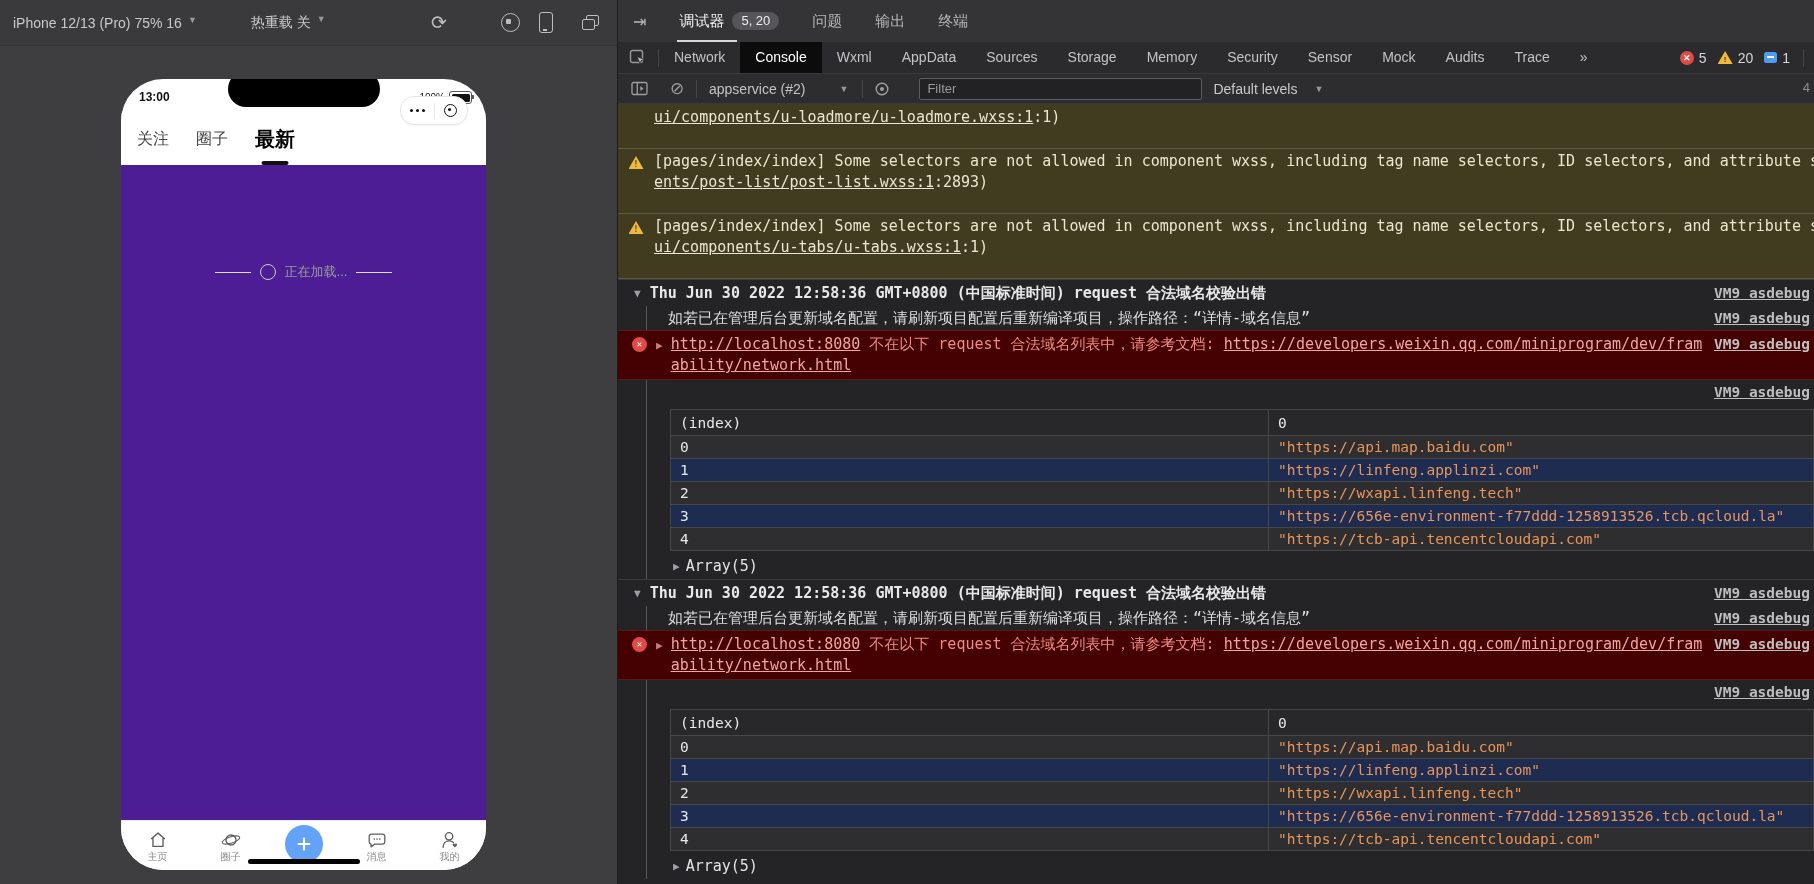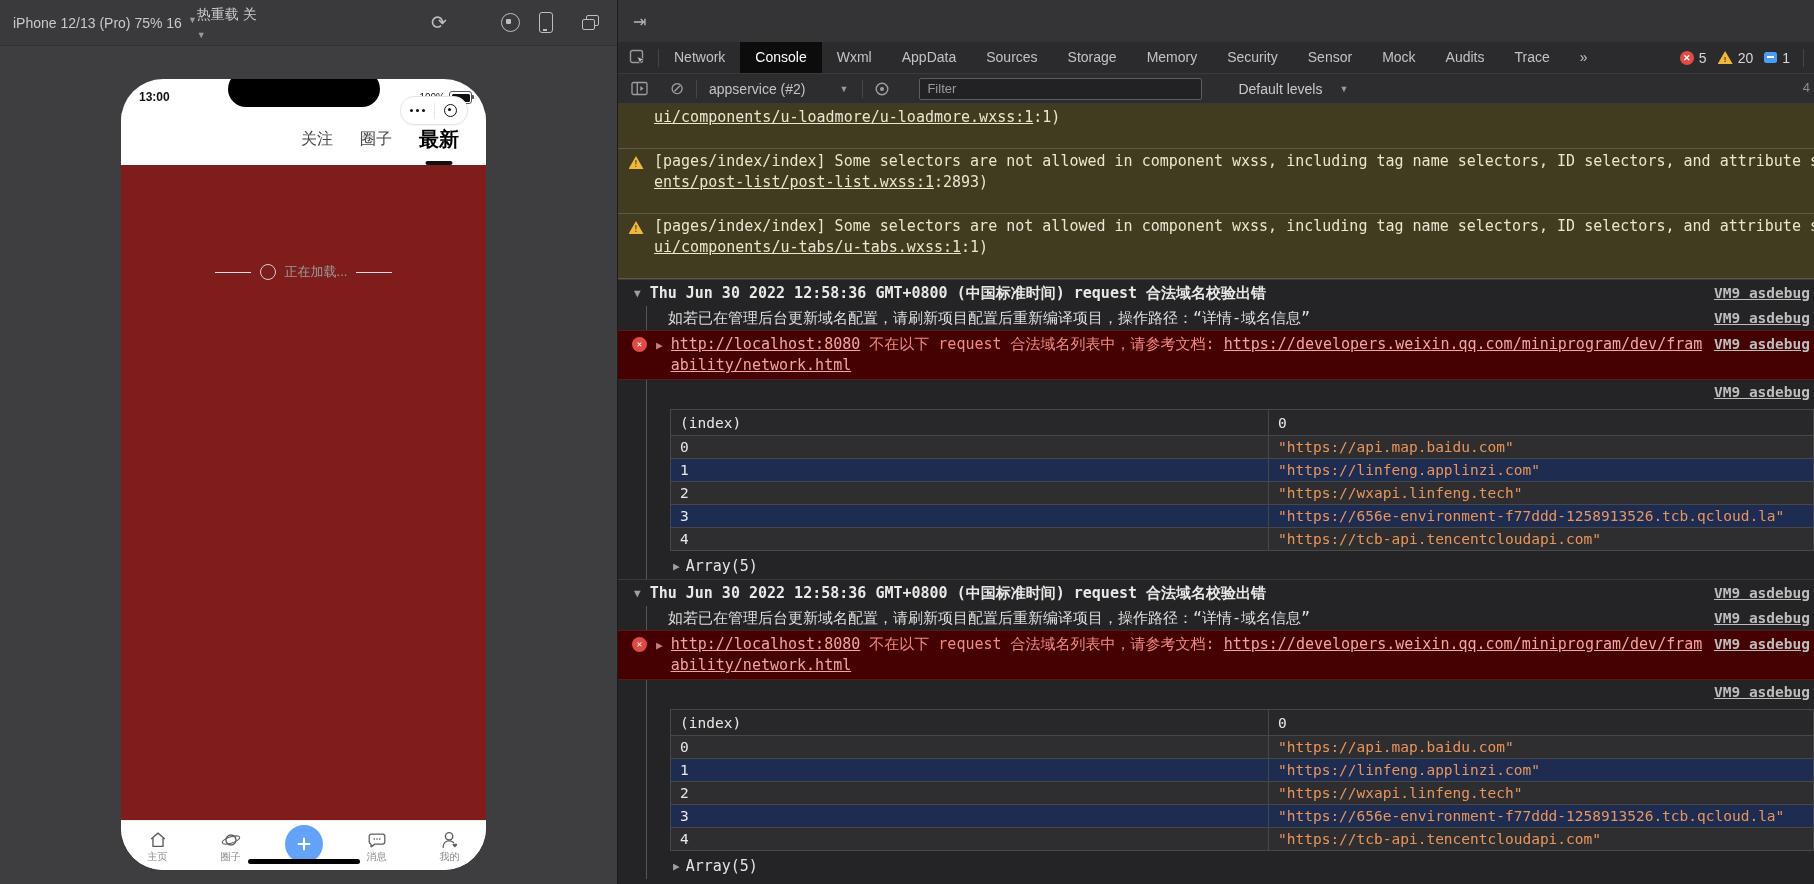--- a/index.html
+++ b/index.html
@@ -27,33 +27,33 @@
   
   .phone{position:absolute;left:121px;top:79px;width:365px;height:791px;background:#ffffff;
          border-radius:42px;overflow:hidden;}
   .notch{position:absolute;left:50%;transform:translateX(-50%);top:-8px;width:152px;height:36px;background:#000;border-radius:18px;}
   .p-time{position:absolute;left:18px;top:11px;font-size:12px;font-weight:bold;color:#111;}
   .p-batt-wrap{position:absolute;right:14px;top:12px;display:flex;align-items:center;gap:4px;}
   .p-batt-pct{font-size:10px;color:#111;}
   .batt{width:21px;height:11px;border:1px solid #555;border-radius:3px;position:relative;}
   .batt::before{content:'';position:absolute;inset:1.5px;background:#111;border-radius:1.5px;}
   .batt::after{content:'';position:absolute;right:-3px;top:3px;width:2px;height:4px;background:#555;border-radius:0 1px 1px 0;}
-  .p-nav{position:absolute;left:0;right:0;top:34px;height:52px;background:#fff;display:flex;align-items:center;justify-content:flex-end;}
+  .p-nav{position:absolute;left:0;right:0;top:34px;height:52px;background:#fff;display:flex;align-items:center;padding-left:16px;}
   .ptab{font-size:16px;color:#474747;margin-right:27px;position:relative;}
   .ptab.active{font-size:20px;font-weight:bold;color:#000;}
   .ptab.active::after{content:'';position:absolute;left:50%;transform:translateX(-50%);bottom:-12px;width:27px;height:4px;background:#111;border-radius:2px;}
   .capsule{position:absolute;right:18px;top:17px;width:66px;height:27px;background:#fff;border:1px solid #e4e4e4;
            border-radius:14px;display:flex;align-items:center;box-shadow:0 1px 2px rgba(0,0,0,.04);}
   .cap-dots{flex:1;display:flex;justify-content:center;gap:2.5px;}
   .cap-dots i{width:3.5px;height:3.5px;border-radius:50%;background:#111;}
   .cap-div{width:1px;height:16px;background:#e6e6e6;}
   .cap-target{flex:1;display:flex;justify-content:center;}
   .cap-target i{width:11px;height:11px;border:1.5px solid #111;border-radius:50%;position:relative;}
   .cap-target i::after{content:'';position:absolute;left:2.5px;top:2.5px;width:3px;height:3px;background:#111;border-radius:50%;}
-  .p-page{position:absolute;left:0;right:0;top:86px;bottom:49px;background:#7f1d1d;}
+  .p-page{position:absolute;left:0;right:0;top:86px;bottom:49px;background:#4c1d95;}
   .p-loading{position:absolute;left:0;right:0;top:98px;display:flex;align-items:center;justify-content:center;gap:9px;color:#9b9b9b;font-size:13px;}
   .ld-line{width:36px;height:1px;background:#ddd;}
   .spinner{width:14px;height:14px;border:1.5px solid #cdcdcd;border-radius:50%;}
   .fab{position:absolute;left:314px;top:658px;width:38px;height:38px;border-radius:50%;background:#7b9cf8;
        display:flex;align-items:center;justify-content:center;}
   .p-tabbar{position:absolute;left:0;right:0;bottom:0;height:49px;background:#fff;border-top:1px solid #ececec;display:flex;}
   .tb-item{flex:1;display:flex;flex-direction:column;align-items:center;justify-content:center;gap:1px;}
   .tb-item .lbl{font-size:10px;color:#8a8a8a;line-height:10px;}
   .plus-btn{width:38px;height:38px;border-radius:50%;background:#63a2f6;display:flex;align-items:center;justify-content:center;transform:translateY(-2px);}
   .home-ind{position:absolute;left:50%;transform:translateX(-50%);bottom:6px;width:112px;height:5px;background:#000;border-radius:3px;}
@@ -81,21 +81,21 @@
   .bdg-msg::after{content:'';position:absolute;left:3px;top:4px;width:7px;height:1.5px;background:#fff;}
   .counts-div{width:1px;height:18px;background:#454548;margin-left:8px;}
   .row3{height:31px;background:#2d2d30;display:flex;align-items:center;color:#c3c3c5;font-size:14px;
         border-top:1px solid #3a3a3a;border-bottom:1px solid #3a3a3a;position:relative;box-sizing:border-box;}
   .r3ico{display:flex;justify-content:center;align-items:center;width:38px;color:#9e9e9e;}
   .clear-glyph{font-size:17px;color:#9e9e9e;}
   .ctx{display:flex;align-items:center;gap:34px;margin-left:12px;margin-right:14px;}
   .filter-input{width:267px;height:20px;background:#222224;border:1px solid #5d5d60;border-radius:2px;
                 color:#d6d6d6;font-size:13px;padding:0 7px;margin-left:18px;outline:none;font-family:"Liberation Sans",sans-serif;}
   .filter-input::placeholder{color:#9a9a9a;}
-  .levels{margin-left:36px;display:flex;align-items:center;gap:17px;color:#c9c9c9;}
+  .levels{margin-left:11px;display:flex;align-items:center;gap:17px;color:#c9c9c9;}
   .frag4{position:absolute;right:4px;top:6px;color:#8d8d8d;font-size:13px;}
 
   
   .console{position:absolute;left:0;right:0;top:104px;bottom:0;overflow:hidden;
            font-family:"DejaVu Sans Mono",monospace;font-size:15px;color:#e3e3e3;}
   .warn{background:#413c20;border-bottom:1px solid #5c5946;display:grid;grid-template-columns:36px 1fr;
         padding:2px 0 20px 0;color:#eae6cf;}
   .warn.first{margin-top:-20px;}
   .warn-ico-cell{display:flex;justify-content:center;padding-top:5px;}
   .tri-warn{width:15px;height:13px;background:#f0b93d;clip-path:polygon(50% 0,100% 100%,0 100%);
@@ -136,21 +136,21 @@
   svg{display:block;}
 </style>
 </head>
 <body>
 
 <div class="sim-toolbar">
   <div class="tb-group" style="margin-left:13px;">
     <span>iPhone 12/13 (Pro) 75% 16</span>
     <span class="caret">▼</span>
   </div>
-  <div class="tb-group" style="flex-direction:column;">
+  <div class="tb-group" style="margin-left:54px;">
     <span>热重载 关</span>
     <span class="caret">▼</span>
   </div>
   <div class="tb-ico ico-refresh">
       <span>⟳</span>
     </div>
   <div class="tb-ico ico-stop">
       <span class="stop-shape"></span>
     </div>
   <div class="tb-ico ico-phone">
@@ -245,20 +245,35 @@
         </span>
         <span class="lbl">我的</span>
       </div>
     </div>
   <div class="home-ind"></div>
 </div>
 
 <div class="dev">
   <div class="row1">
     <span class="dock-ico">⇥</span>
+    <div style="display:flex;">
+        <div class="r1tab active">
+          <span>调试器</span>
+          <span class="r1badge">5, 20</span>
+        </div>
+        <div class="r1tab">
+          <span>问题</span>
+        </div>
+        <div class="r1tab">
+          <span>输出</span>
+        </div>
+        <div class="r1tab">
+          <span>终端</span>
+        </div>
+      </div>
   </div>
 
   <div class="row2">
     <span class="inspect-wrap">
       <svg width="18" height="18" viewBox="0 0 18 18">
         <rect x="1.5" y="1.5" width="12" height="12" rx="2" stroke="#9a9a9a" stroke-width="1.4" fill="none"></rect>
         <path d="M8 7.5 L15.5 10.6 L12.2 11.6 L11.2 15 Z" fill="#bdbdbd" stroke="#2b2b2e" stroke-width="0.8"></path>
       </svg>
     </span>
     <span class="r2-div"></span>

